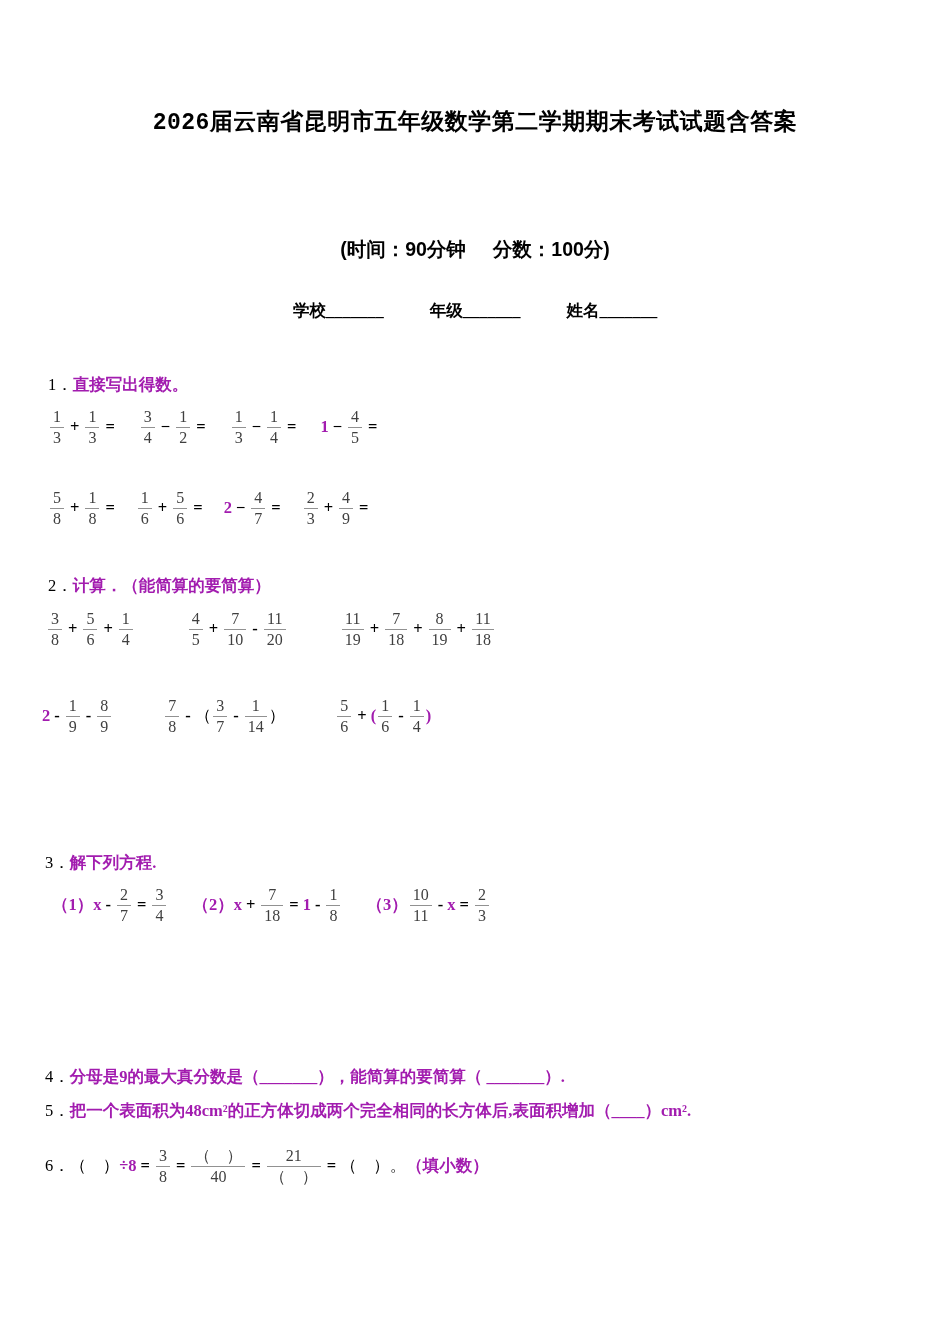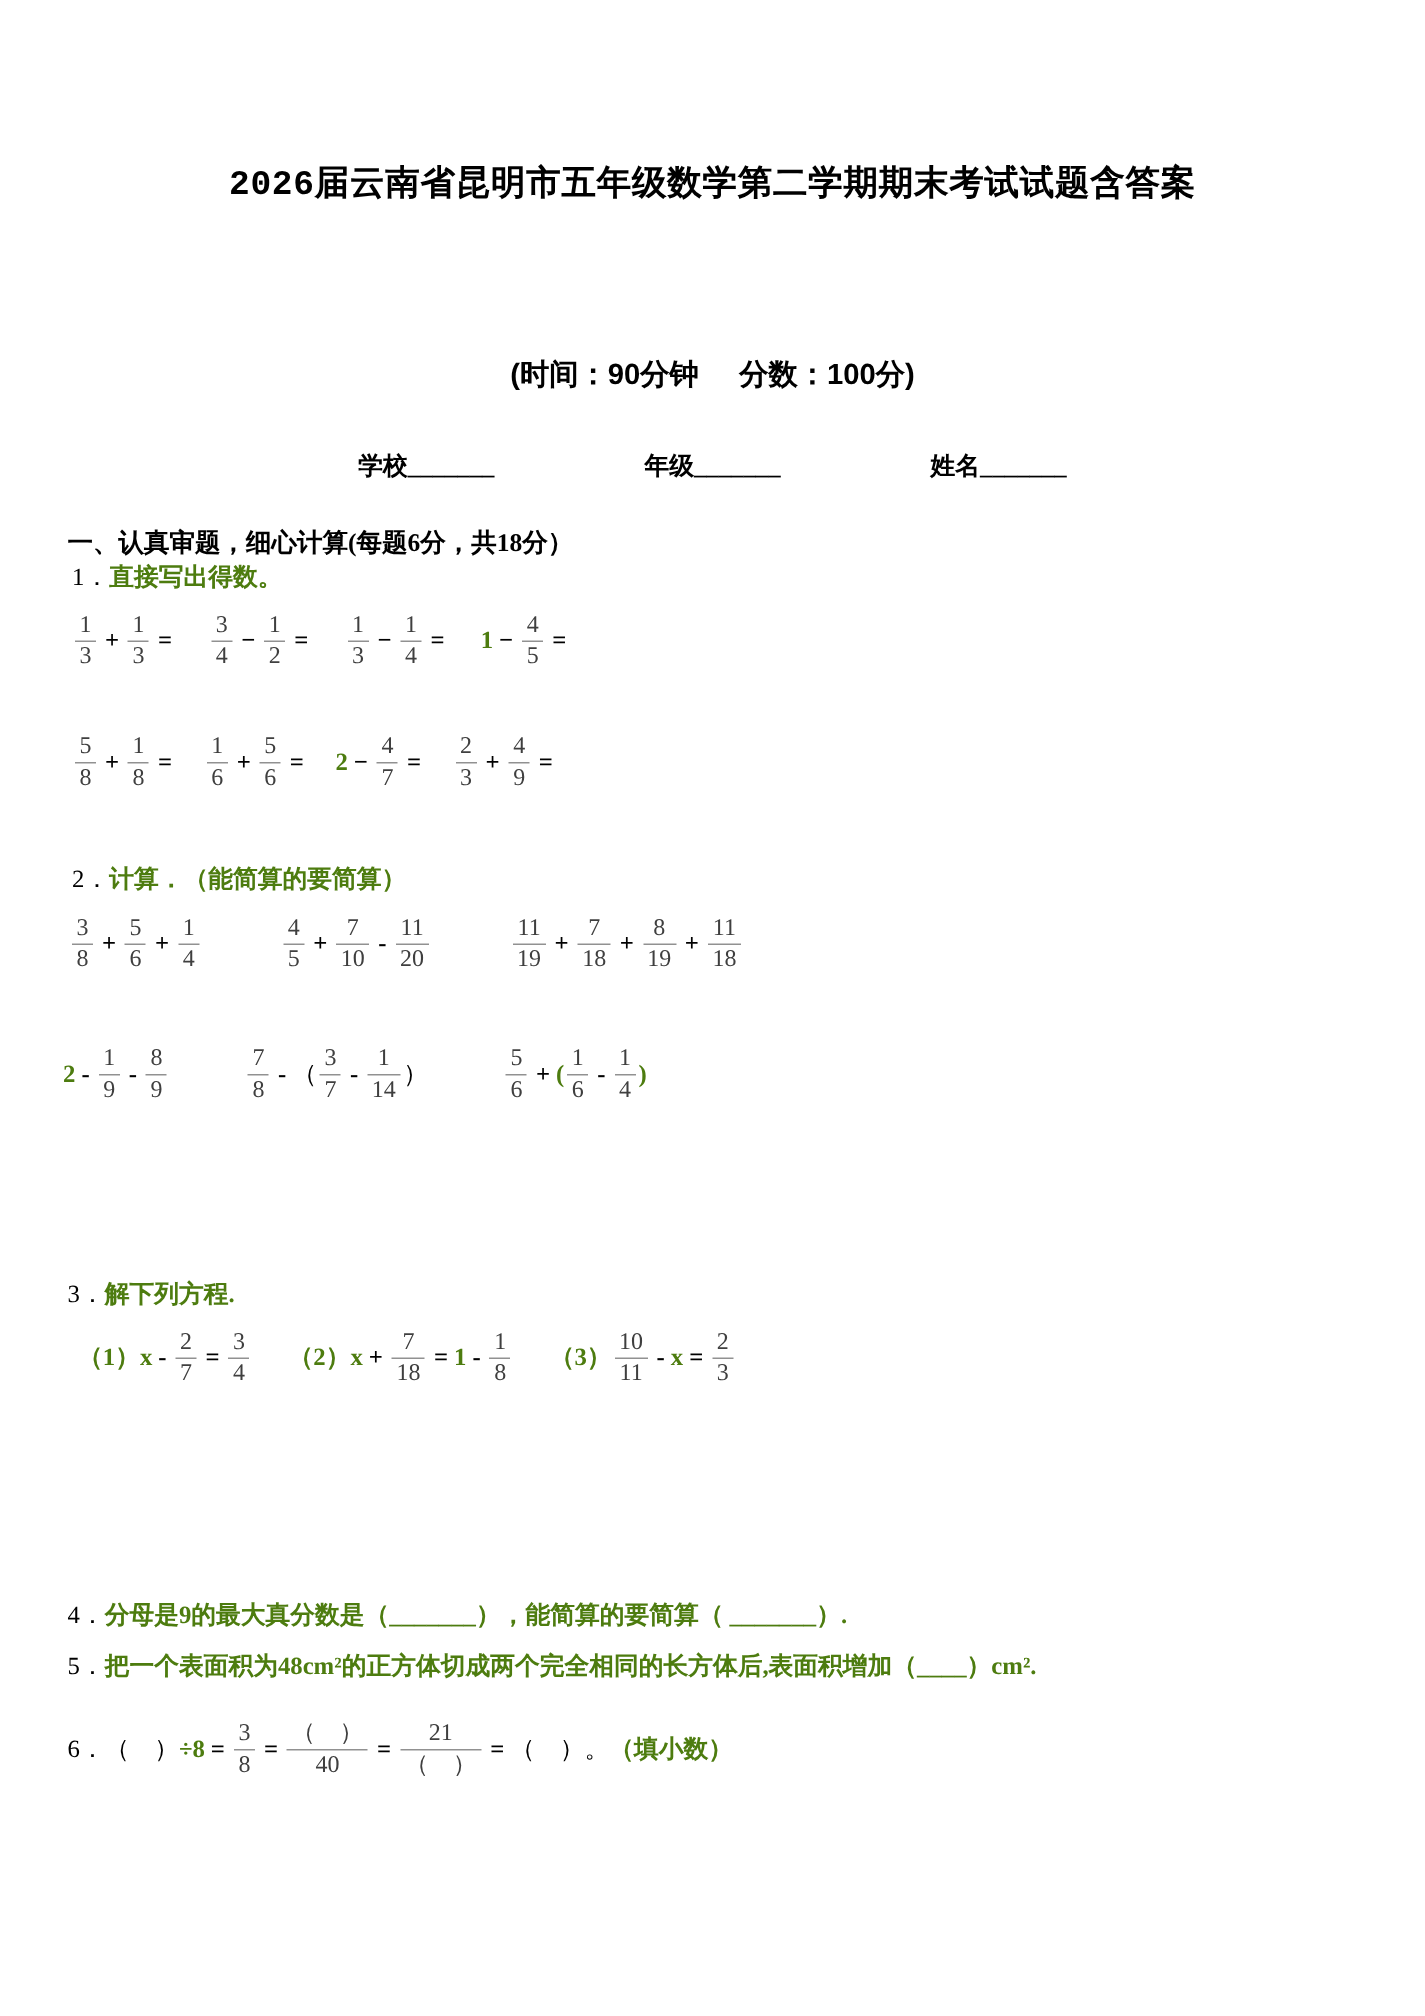--- a/index.html
+++ b/index.html
@@ -22,21 +22,21 @@
   }
   .meta{
     top:236px;left:0;width:100%;
     display:flex;justify-content:center;gap:27px;
     font-family:"Liberation Sans", sans-serif;
     font-weight:bold;
     font-size:19.5px;
   }
   .idline{
     top:300px;left:0;width:100%;
-    display:flex;justify-content:center;gap:100px;
+    display:flex;justify-content:center;gap:46px;
     font-weight:bold;
     font-size:16.5px;
   }
   .sechead{
     font-weight:bold;
     font-size:17px;
     white-space:nowrap;
   }
   .pline{
     font-size:16.5px;
@@ -56,42 +56,41 @@
     display:inline-flex;
     flex-direction:column;
     margin:0 2px;
     color:#3f3f3f;
     font-size:16px;
     line-height:1.12;
   }
   .frac .num{text-align:center;padding:0 3px 1px 3px;}
   .frac .den{text-align:center;padding:1px 3px 0 3px;border-top:1.4px solid #919191;}
   .op{font-weight:bold;margin:0 4px;color:#000000;}
-  .btok{font-weight:bold;color:#4d7c0f;}
+  .btok{font-weight:bold;color:#a21caf;}
   .xtok{color:#000000;}
 </style>
 </head>
 <body>
 
 <div class="page">
 
   <div class="abs title">2026届云南省昆明市五年级数学第二学期期末考试试题含答案</div>
 
   <div class="abs meta">
     <span>(时间：90分钟</span>
     <span>分数：100分)</span>
   </div>
 
   <div class="abs idline">
     <span>学校_______</span>
     <span>年级_______</span>
     <span>姓名_______</span>
   </div>
 
-  <div class="abs sechead" style="left:45px;top:350px;">一、认真审题，细心计算(每题6分，共18分）</div>
 
   <div class="abs expr pline" style="left:48px;top:374px;"><span class="xtok">1．</span><span class="btok">直接写出得数。</span></div>
 
   <div class="abs expr-row" style="left:48px;top:408px;gap:20px;">
     <span class="expr"><span class="frac"><span class="num">1</span><span class="den">3</span></span><span class="op">+</span><span class="frac"><span class="num">1</span><span class="den">3</span></span><span class="op">=</span></span>
     <span class="expr"><span class="frac"><span class="num">3</span><span class="den">4</span></span><span class="op">−</span><span class="frac"><span class="num">1</span><span class="den">2</span></span><span class="op">=</span></span>
     <span class="expr"><span class="frac"><span class="num">1</span><span class="den">3</span></span><span class="op">−</span><span class="frac"><span class="num">1</span><span class="den">4</span></span><span class="op">=</span></span>
     <span class="expr"><span class="btok">1</span><span class="op">−</span><span class="frac"><span class="num">4</span><span class="den">5</span></span><span class="op">=</span></span>
   </div>
 

